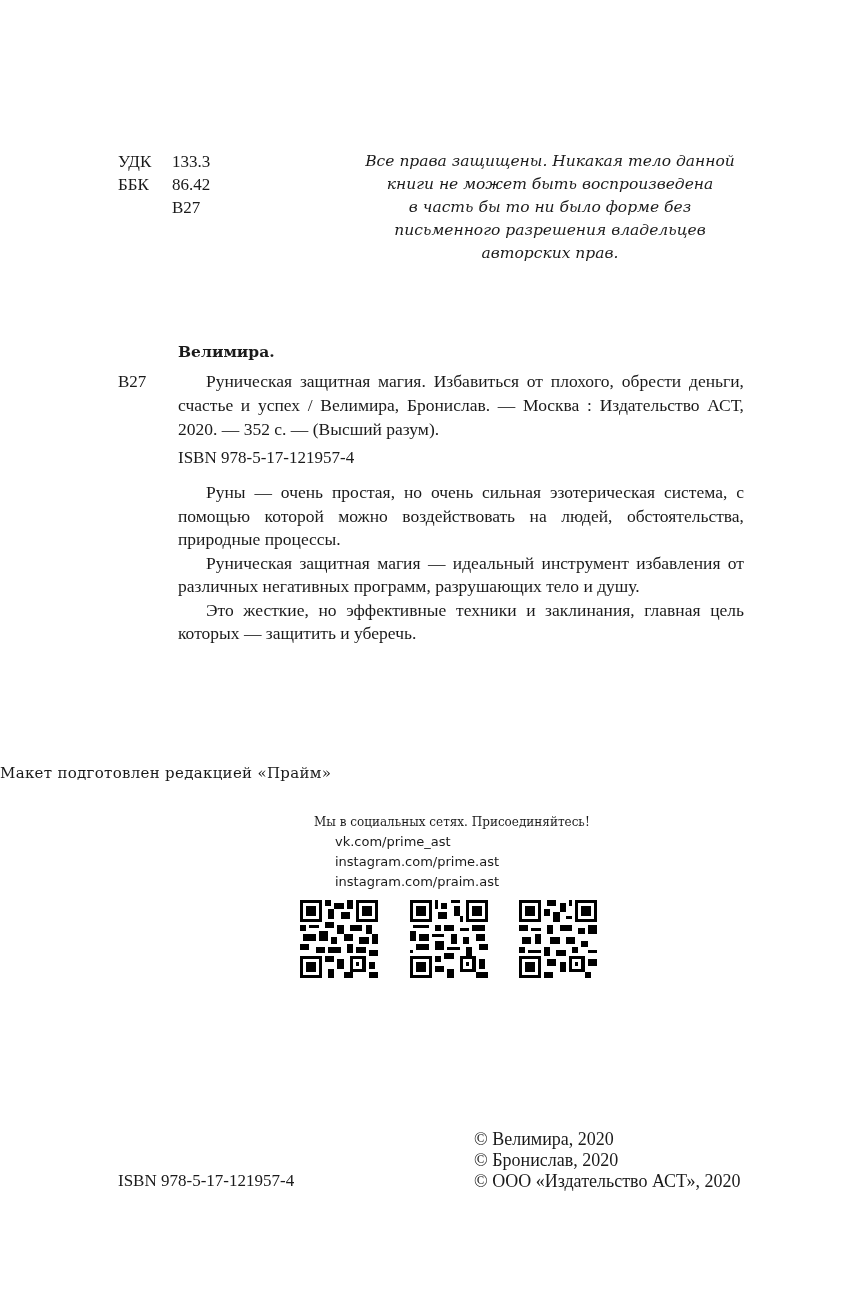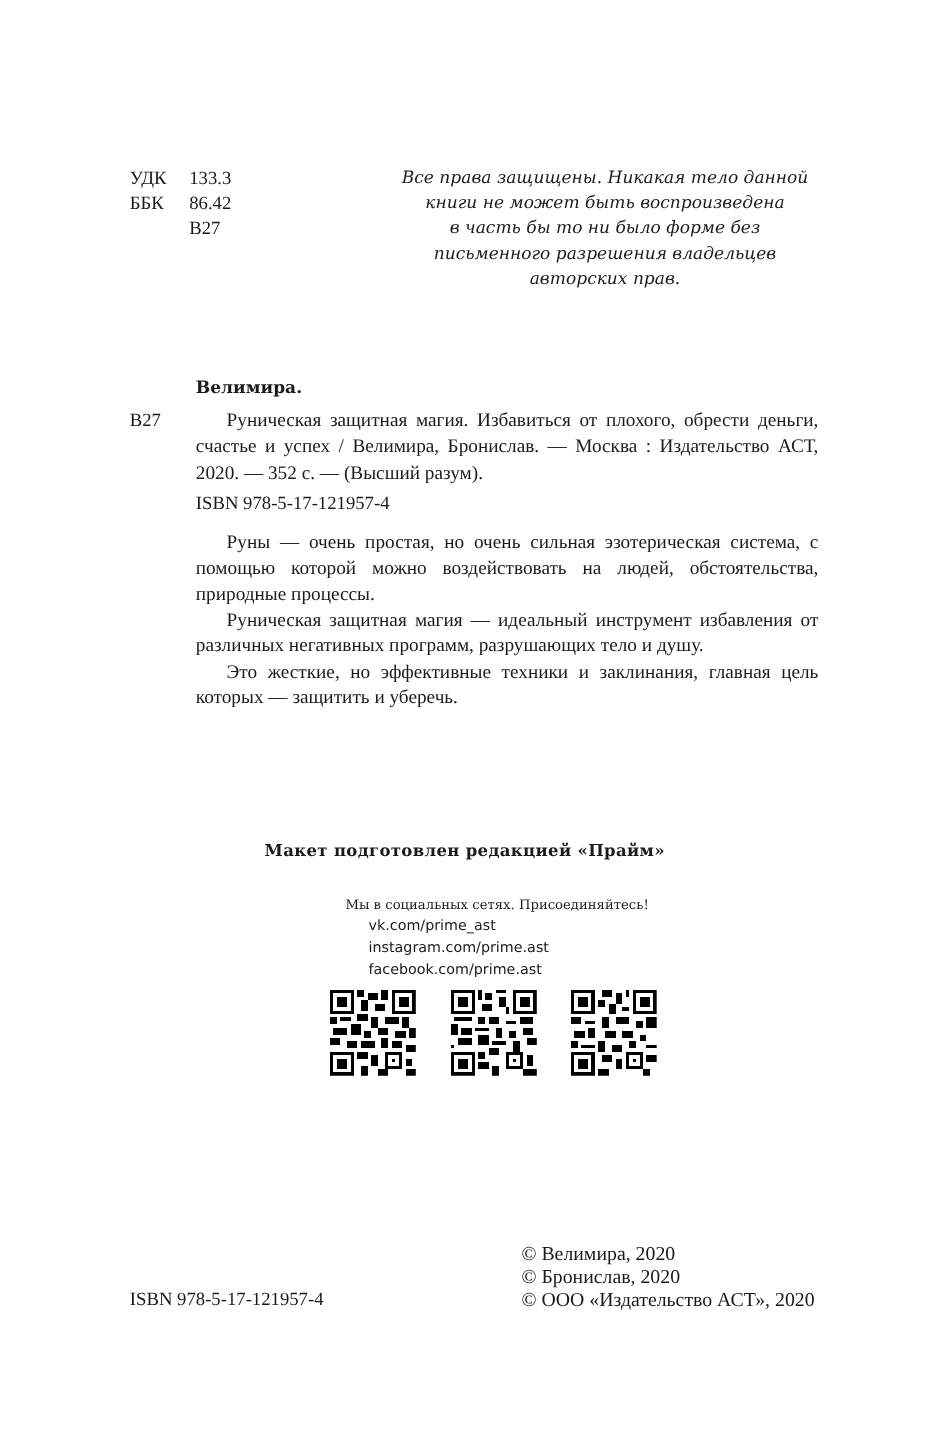--- a/index.html
+++ b/index.html
@@ -11,21 +11,21 @@
     .cls .k { width: 54px; }
     .rights { left: 350px; top: 150px; width: 400px; text-align: center; font-family: "DejaVu Serif", serif;
               font-style: italic; font-size: 15.5px; line-height: 23px; }
     .author { left: 178px; top: 342px; font-family: "DejaVu Serif", serif; font-weight: bold; font-size: 15.5px; }
     .bib-code { left: 118px; top: 372px; font-family: "Liberation Serif", serif; font-size: 17px; }
     .bib { left: 178px; top: 369px; width: 566px; font-family: "Liberation Serif", serif; font-size: 17.5px; line-height: 24px; text-align: justify; }
     .bib .first { text-indent: 28px; }
     .isbn1 { left: 178px; top: 448px; font-family: "Liberation Serif", serif; font-size: 17px; }
     .annot { left: 178px; top: 481px; width: 566px; font-family: "Liberation Serif", serif; font-size: 17.5px; line-height: 23.5px; }
     .annot p { margin: 0; text-indent: 28px; text-align: justify; }
-    .maket { left: 0; width: 845px; top: 764px; text-align: center; font-family: "DejaVu Serif", serif; font-size: 15px; letter-spacing: 0.3px; font-weight: bold; }
+    .maket { left: 0; width: 845px; top: 764px; text-align: left; font-family: "DejaVu Serif", serif; font-size: 15px; letter-spacing: 0.3px; }
     .social { left: 300px; top: 815px; font-family: "DejaVu Serif", serif; font-size: 12px; margin-left: 14px; }
     .links { left: 335px; top: 832px; font-family: "DejaVu Sans", sans-serif; font-size: 13px; line-height: 20px; }
     .qr { top: 900px; width: 78px; height: 78px; }
     .qr svg { width: 78px; height: 78px; display: block; shape-rendering: crispEdges; }
     .isbn2 { left: 118px; top: 1171px; font-family: "Liberation Serif", serif; font-size: 17px; }
     .copy { left: 474px; top: 1129px; font-family: "Liberation Serif", serif; font-size: 18px; line-height: 21px; }
   </style>
 </head>
 <body>
 
@@ -64,21 +64,21 @@
   <p>Руническая защитная магия — идеальный инструмент избавления от различных негативных программ, разрушающих тело и душу.</p>
   <p>Это жесткие, но эффективные техники и заклинания, главная цель которых — защитить и уберечь.</p>
 </div>
 
 <div class="abs maket">Макет подготовлен редакцией «Прайм»</div>
 
 <div class="abs social">Мы в социальных сетях. Присоединяйтесь!</div>
 <div class="abs links">
   <div>vk.com/prime_ast</div>
   <div>instagram.com/prime.ast</div>
-  <div>facebook.com/prime.ast</div>
+  <div>instagram.com/praim.ast</div>
 </div>
 
 <div class="abs qr" style="left:300px;">
   <svg viewBox="0 0 25 25">
     <rect width="25" height="25" fill="#fff"></rect>
     <g fill="#000">
       <rect x="0" y="0" width="7" height="7"></rect>
         <rect x="1" y="1" width="5" height="5" fill="#fff"></rect>
         <rect x="2" y="2" width="3" height="3"></rect>
       <rect x="18" y="0" width="7" height="7"></rect>

